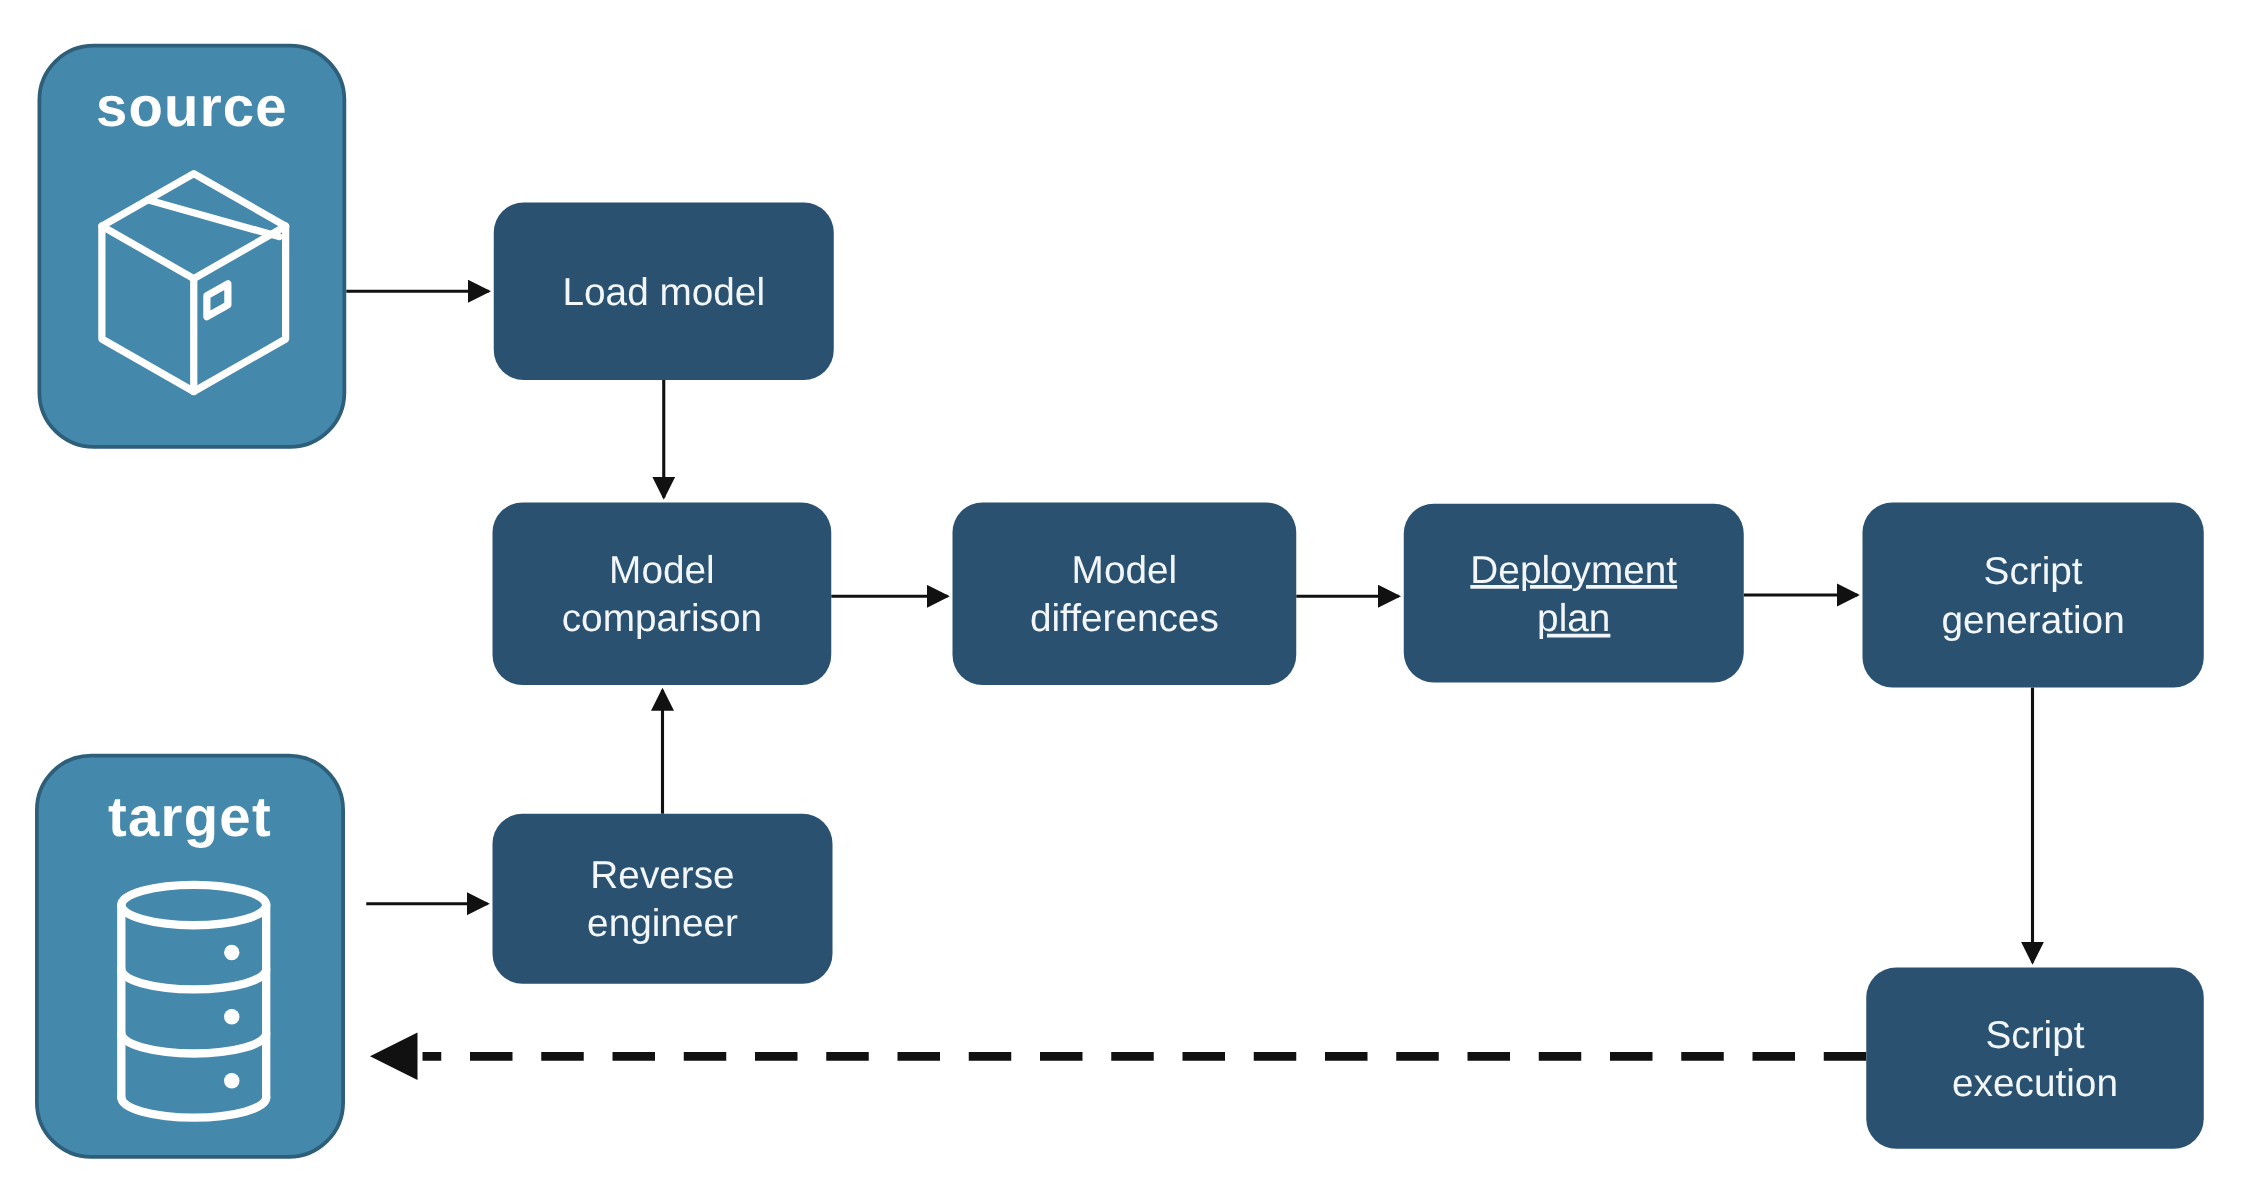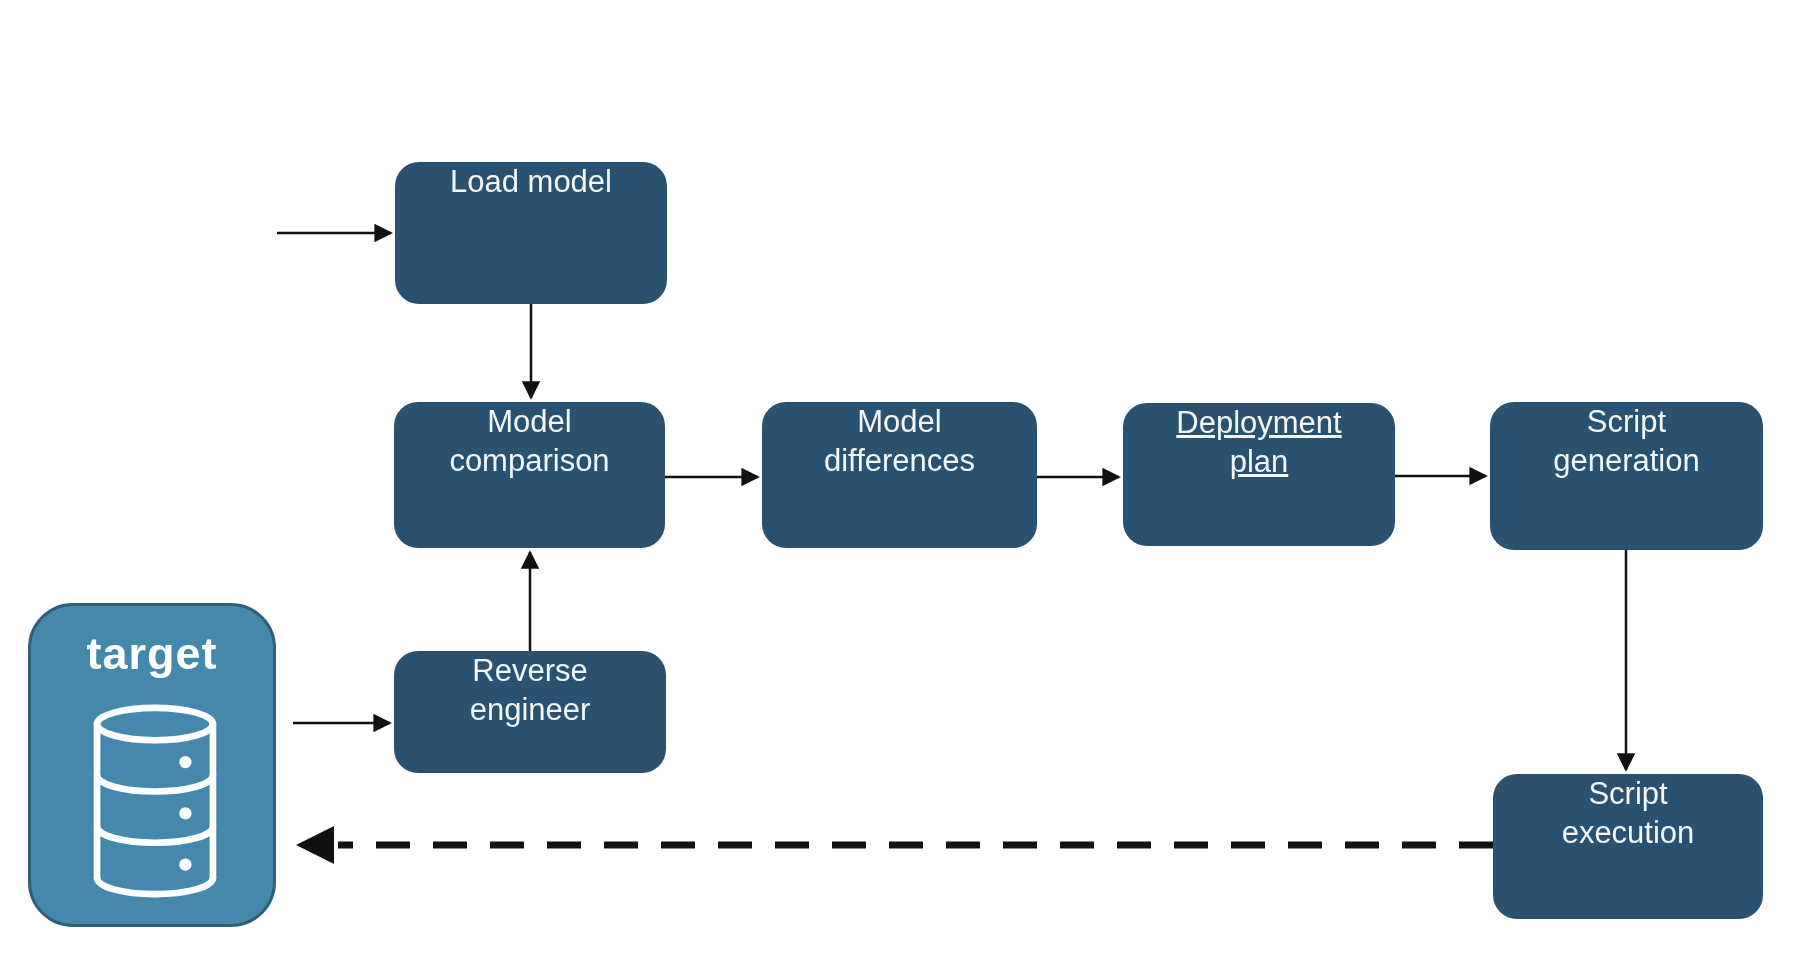--- a/index.html
+++ b/index.html
@@ -32,21 +32,21 @@
     font-size: 45px;
     letter-spacing: 1px;
     padding-top: 22px;
   }
   .container-icon { position: absolute; }
   .node {
     position: absolute;
     background: #2A5170;
     border-radius: 24px;
     display: flex;
-    align-items: flex-start;
+    align-items: center;
     justify-content: center;
     color: #F2F6F8;
     font-size: 31px;
     line-height: 39px;
     text-align: center;
     white-space: pre-line;
   }
 </style>
 </head>
 <body>
@@ -66,20 +66,32 @@
     <path d="M1395,476 L1486,476" stroke="#111111" stroke-width="2.5" fill="none" marker-end="url(#arrow)"></path>
     <path d="M1626,550 L1626,770" stroke="#111111" stroke-width="2.5" fill="none" marker-end="url(#arrow)"></path>
     <path d="M293,723 L390,723" stroke="#111111" stroke-width="2.5" fill="none" marker-end="url(#arrow)"></path>
     <path d="M530,651 L530,552" stroke="#111111" stroke-width="2.5" fill="none" marker-end="url(#arrow)"></path>
     <g>
       <path d="M1493,845 L338,845" stroke="#111111" stroke-width="7" stroke-dasharray="34 23" fill="none"></path>
       <polygon points="296,845 334,826 334,864" fill="#111111"></polygon>
     </g>
   </svg>
 
+  <div class="container-box" style="left:30px; top:35px; width:247px; height:324px;">
+    <div class="container-label">source</div>
+    <svg class="container-icon" style="left:38px; top:92px;" width="168" height="190" viewBox="0 0 160 180" xmlns="http://www.w3.org/2000/svg">
+      <g fill="none" stroke="#ffffff" stroke-width="5.5" stroke-linejoin="round" stroke-linecap="round">
+        <path d="M80,8 L150,48 L150,134 L80,174 L10,134 L10,48 Z"></path>
+        <path d="M10,48 L80,88 L150,48"></path>
+        <path d="M80,88 L80,174"></path>
+        <path d="M45,28 L145,56"></path>
+        <path d="M90,101 L106,92 L106,108 L90,117 Z"></path>
+      </g>
+    </svg>
+  </div>
 
   <div class="container-box" style="left:28px; top:603px; width:248px; height:324px;">
     <div class="container-label">target</div>
     <svg class="container-icon" style="left:48px; top:95px;" width="152" height="200" viewBox="0 0 160 210" xmlns="http://www.w3.org/2000/svg">
       <g fill="none" stroke="#ffffff" stroke-width="7" stroke-linecap="round">
         <ellipse cx="80" cy="24" rx="61" ry="17"></ellipse>
         <path d="M19,24 L19,186"></path>
         <path d="M141,24 L141,186"></path>
         <path d="M19,186 A61,17 0 0 0 141,186"></path>
         <path d="M19,78 A61,17 0 0 0 141,78"></path>
@@ -110,21 +122,21 @@
   <div class="node" style="left:1123px; top:403px; width:272px; height:143px;text-decoration:underline;">
     <span>Deployment
 plan</span>
   </div>
 
   <div class="node" style="left:1490px; top:402px; width:273px; height:148px;">
     <span>Script
 generation</span>
   </div>
 
-  <div class="node" style="left:394px; top:651px; width:272px; height:122px;">
+  <div class="node" style="left:394px; top:651px; width:272px; height:136px;">
     <span>Reverse
 engineer</span>
   </div>
 
   <div class="node" style="left:1493px; top:774px; width:270px; height:145px;">
     <span>Script
 execution</span>
   </div>
 
 </div>

